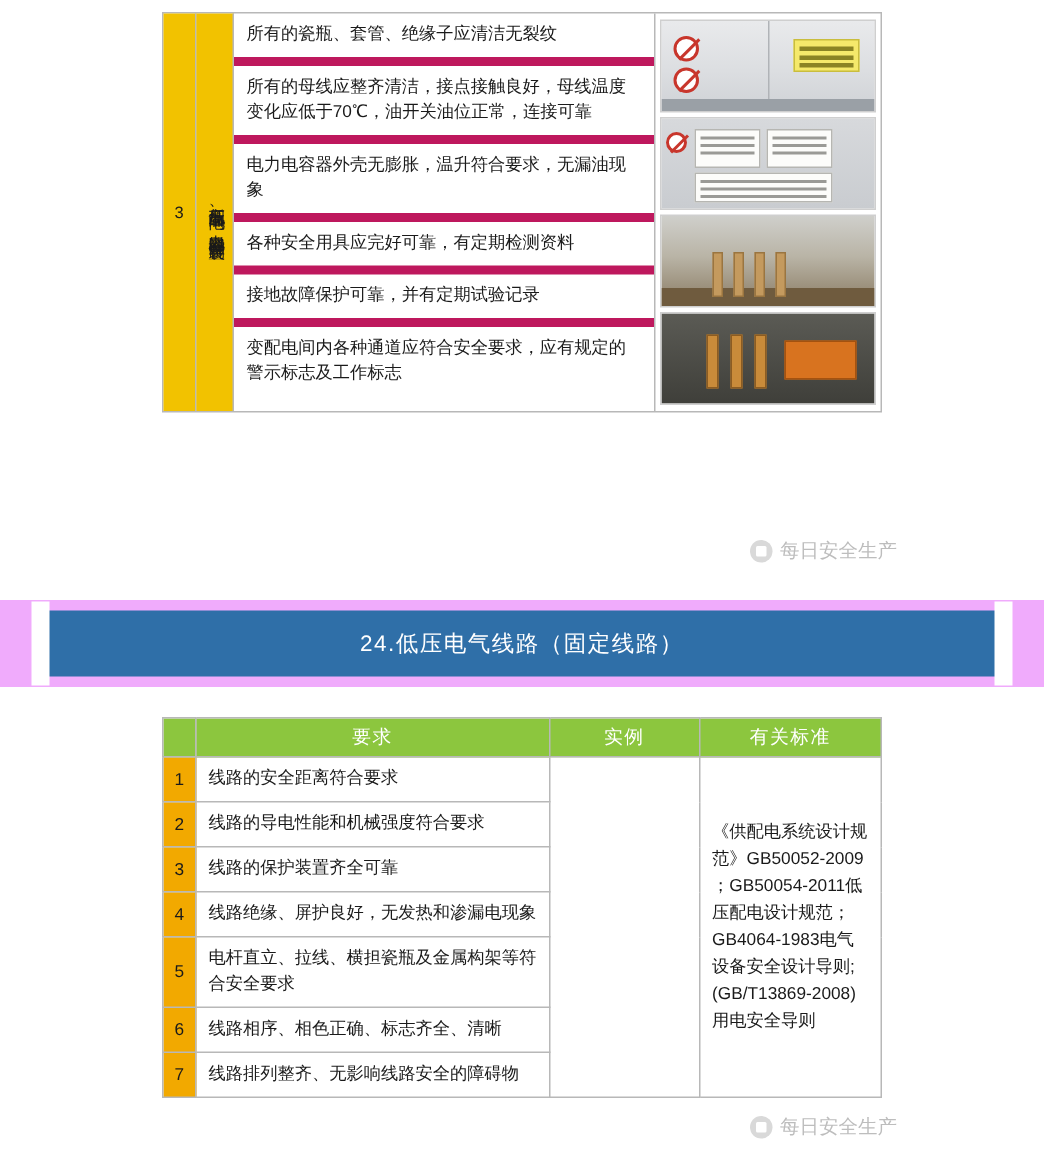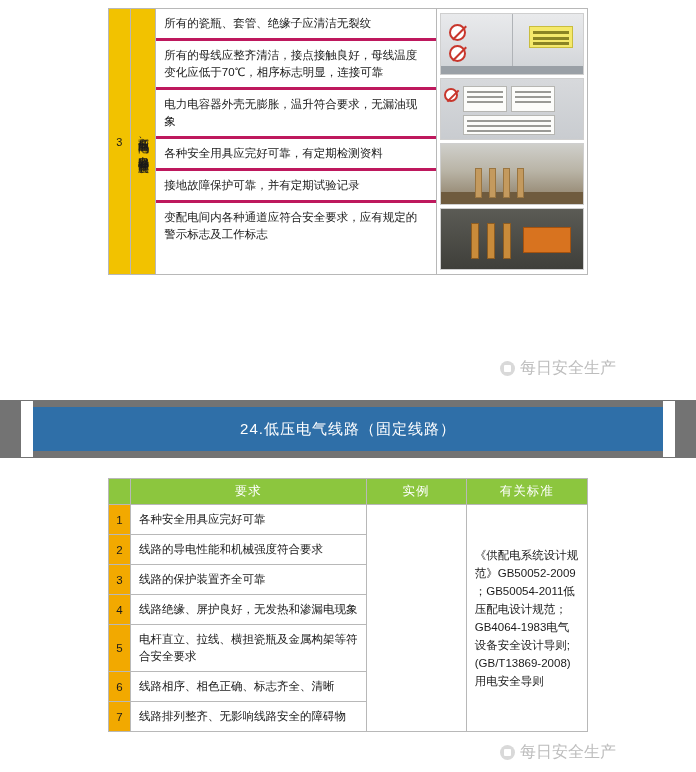--- a/index.html
+++ b/index.html
@@ -54,21 +54,21 @@
     letter-spacing: 1px;
     color: #1a1a1a;
   }
   .col-req {
     width: 285px;
     border-right: 1px solid #b8b8b8;
     display: flex;
     flex-direction: column;
   }
   .req-row {
-    border-bottom: 3px solid #be185d;
+    border-bottom: 6px solid #be185d;
     padding: 6px 8px;
     font-size: 11.5px;
     line-height: 17px;
     color: #1a1a1a;
     flex: none;
   }
   .req-row:last-child { border-bottom: none; }
   .col-img {
     flex: 1;
     display: flex;
@@ -163,41 +163,41 @@
     position: absolute; left: 82px; top: 18px; width: 48px; height: 26px;
     background: #d8731f; border: 1px solid #a4520f;
   }
 
   
   .watermark {
     position: absolute;
     display: flex;
     align-items: center;
     gap: 5px;
-    font-size: 16px;
+    font-size: 13px;
     color: #bdbdbd;
   }
   .wm1 { left: 500px; top: 358px; }
   .wm2 { left: 500px; top: 742px; }
   .wm-logo {
     width: 15px; height: 15px; border-radius: 50%;
     background: #d9d9d9; position: relative;
   }
   .wm-logo:after {
     content: ""; position: absolute; left: 4px; top: 4px;
     width: 7px; height: 7px; border-radius: 1px; background: #fff;
   }
 
   
   .banner-wrap {
     position: absolute;
     left: 0; top: 400px;
     width: 696px;
     height: 58px;
-    background: #737373;
+    background: #f0abfc;
     display: flex;
     align-items: center;
     justify-content: center;
   }
   .banner {
     width: 652px;
     height: 44px;
     background: #2F6FA8;
     display: flex;
     align-items: center;
@@ -281,21 +281,21 @@
   <div class="section-top">
 
     <div class="col-num">3</div>
 
     <div class="col-cat">
       <span>高低压配电间、电容器间控制装置</span>
     </div>
 
     <div class="col-req">
       <div class="req-row">所有的瓷瓶、套管、绝缘子应清洁无裂纹</div>
-      <div class="req-row">所有的母线应整齐清洁，接点接触良好，母线温度变化应低于70℃，相序标志明显，连接可靠</div>
+      <div class="req-row">所有的母线应整齐清洁，接点接触良好，母线温度变化应低于70℃，油开关油位正常，连接可靠</div>
       <div class="req-row">电力电容器外壳无膨胀，温升符合要求，无漏油现象</div>
       <div class="req-row">各种安全用具应完好可靠，有定期检测资料</div>
       <div class="req-row">接地故障保护可靠，并有定期试验记录</div>
       <div class="req-row">变配电间内各种通道应符合安全要求，应有规定的警示标志及工作标志</div>
     </div>
 
     <div class="col-img">
       <div class="photo photo-cabinet">
         <div class="door-split"></div>
         <div class="sign-red"></div>
@@ -347,21 +347,21 @@
       <tr>
         <th style="background:#8CC63E;border:1px solid #b8b8b8;"></th>
         <th>要求</th>
         <th>实例</th>
         <th>有关标准</th>
       </tr>
     </thead>
     <tbody>
       <tr>
         <td class="idx">1</td>
-        <td class="req2">各种安全用具应完好可靠</td>
+        <td class="req2">线路的安全距离符合要求</td>
         <td class="ex" rowspan="7"></td>
         <td class="std" rowspan="7">《供配电系统设计规范》GB50052-2009 ；GB50054-2011低压配电设计规范；GB4064-1983电气设备安全设计导则;(GB/T13869-2008)用电安全导则</td>
       </tr>
       <tr>
         <td class="idx">2</td>
         <td class="req2">线路的导电性能和机械强度符合要求</td>
       </tr>
       <tr>
         <td class="idx">3</td>
         <td class="req2">线路的保护装置齐全可靠</td>

